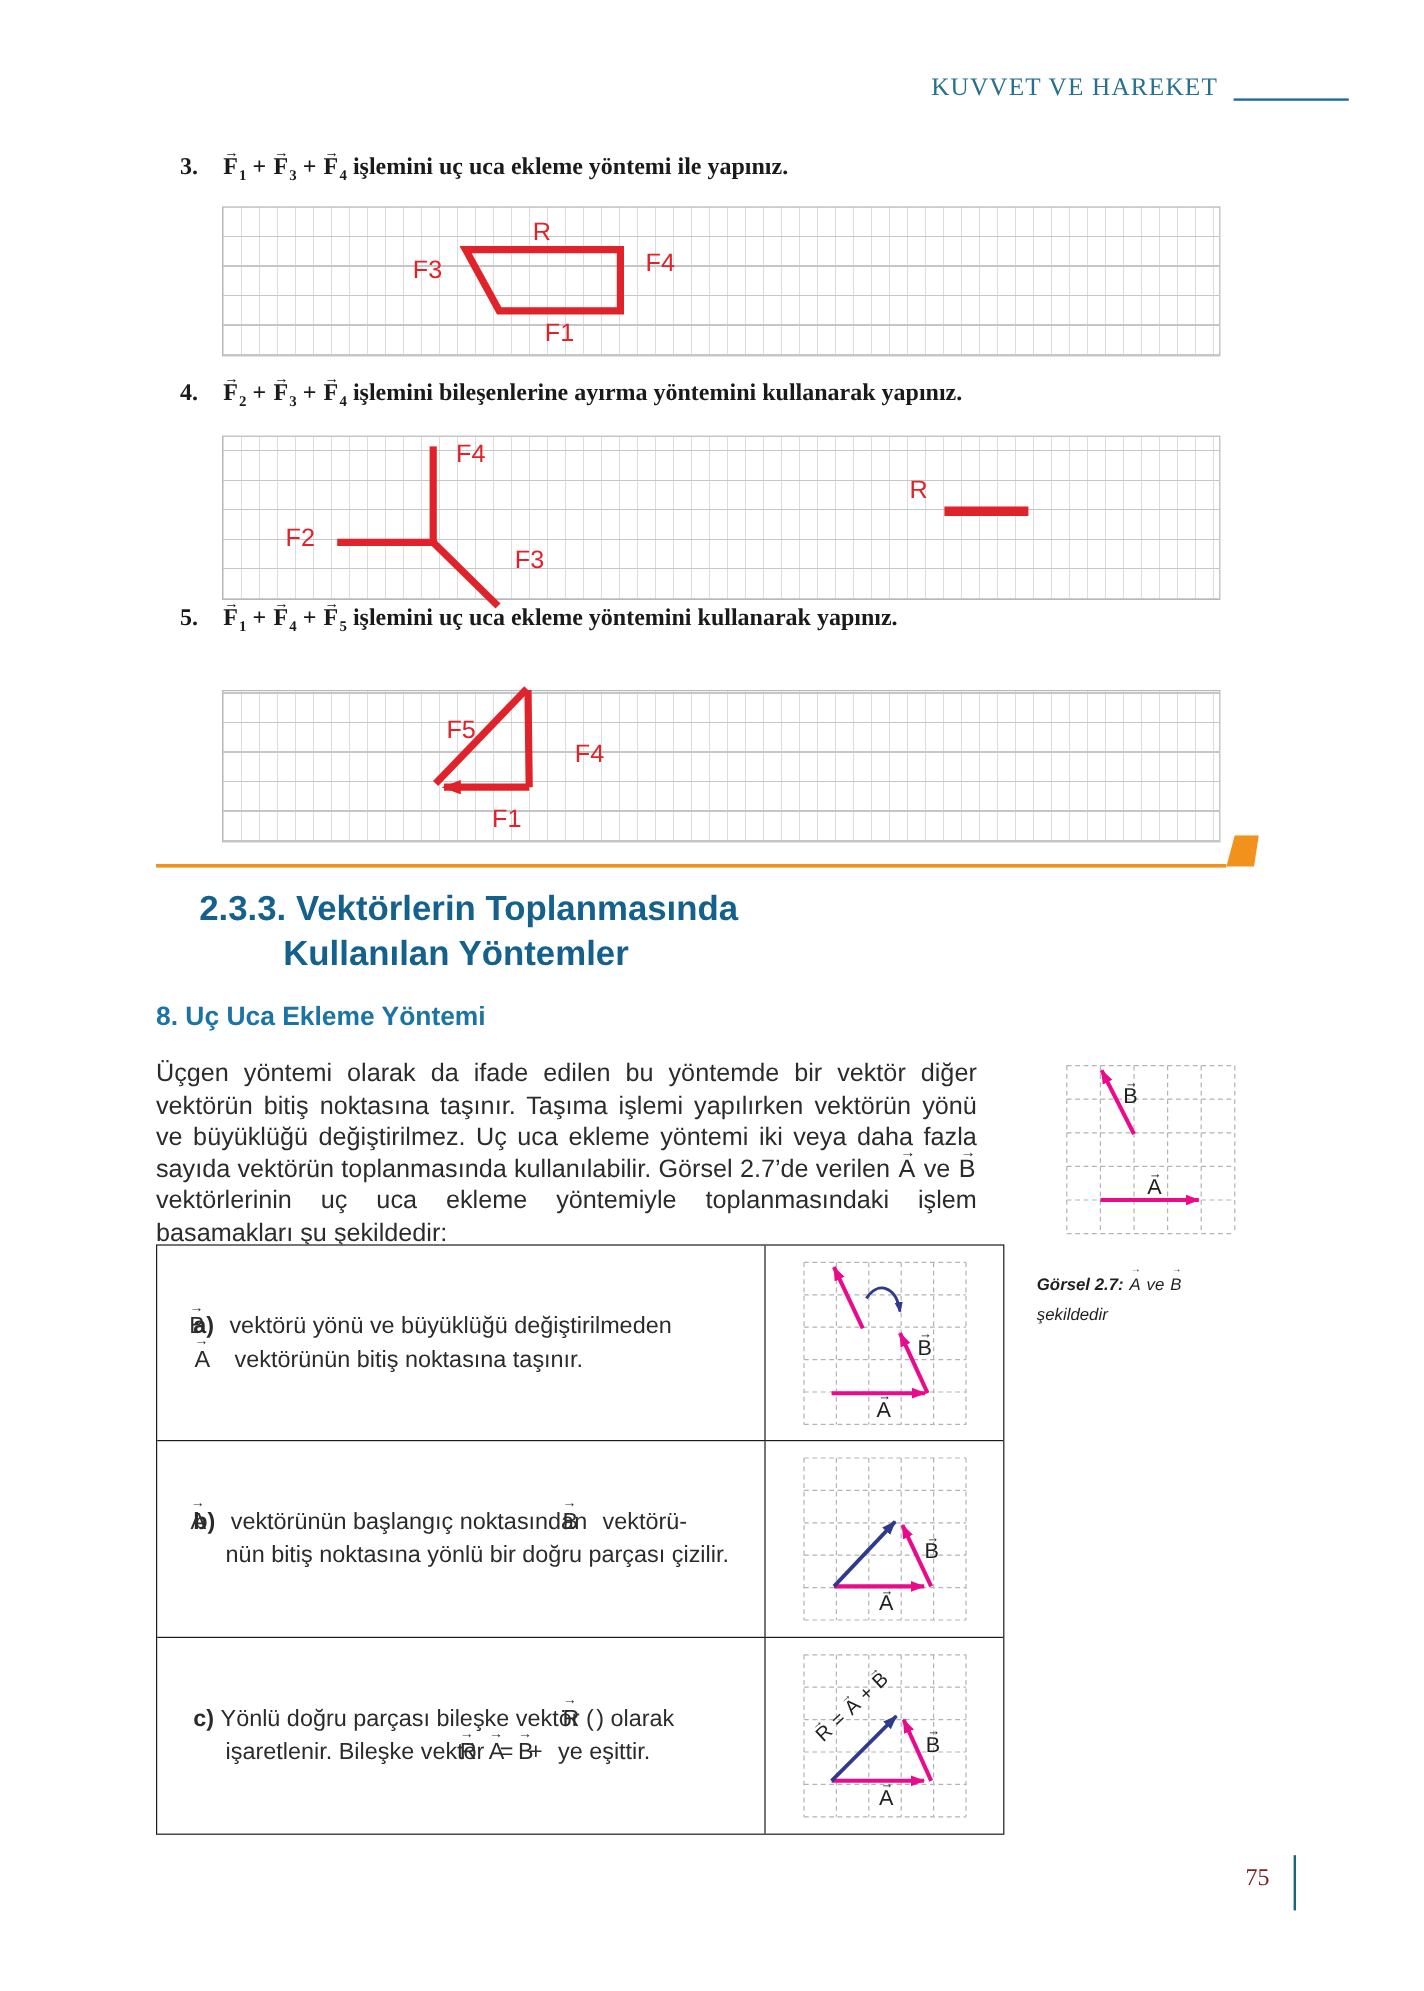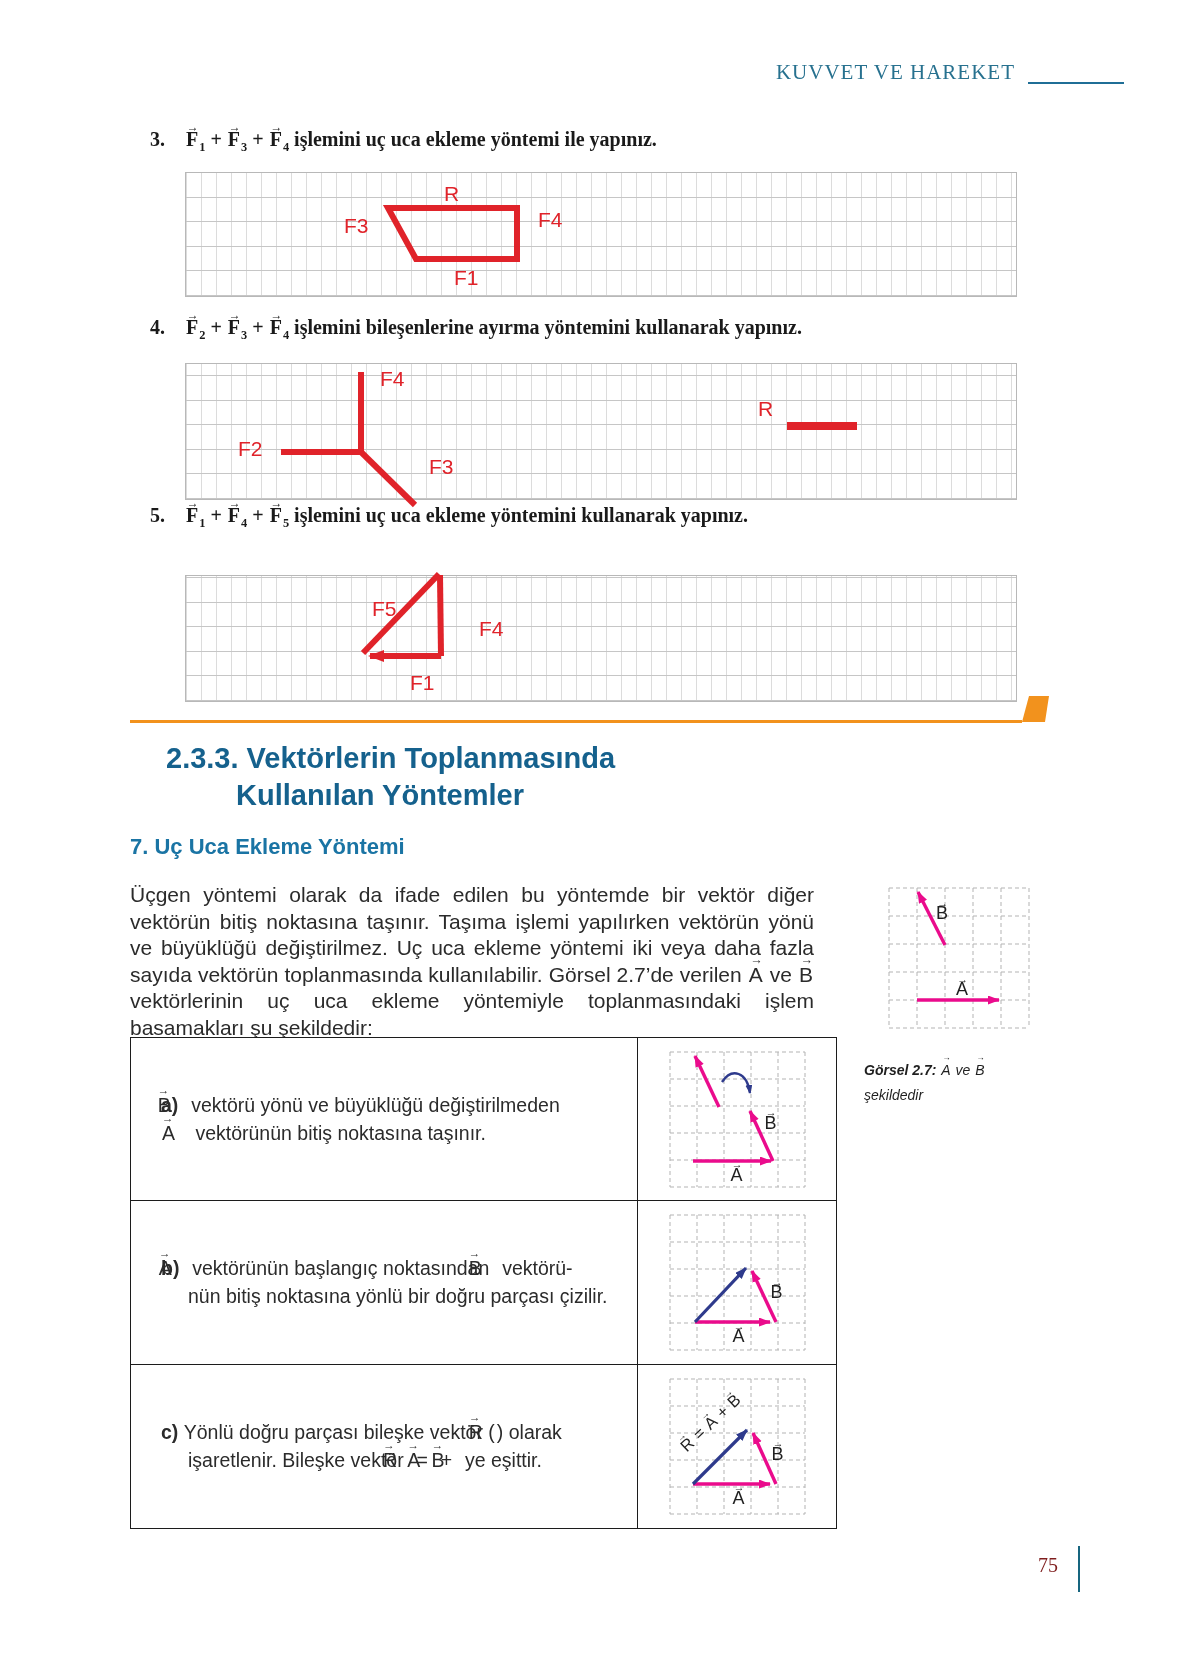--- a/index.html
+++ b/index.html
@@ -125,21 +125,21 @@
   <span class="rlab" style="left:224px;top:96px;">F1</span>
 </div>
 
 <div class="abs orange-rule"></div>
 <svg class="abs" style="left:1022px;top:696px;" width="30" height="27">
   <polygon points="7,0 27,0 23,26 0,26" fill="#f2921d"></polygon>
 </svg>
 
 <div class="abs h2a">2.3.3. Vektörlerin Toplanmasında</div>
 <div class="abs h2b">Kullanılan Yöntemler</div>
-<div class="abs h3">7. Uç Uca Ekleme Yöntemi</div>
+<div class="abs h3">8. Uç Uca Ekleme Yöntemi</div>
 
 <div class="abs para">Üçgen yöntemi olarak da ifade edilen bu yöntemde bir vektör diğer vektörün bitiş noktasına taşınır. Taşıma işlemi yapılırken vektörün yönü ve büyüklüğü değiştirilmez. Uç uca ekleme yöntemi iki veya daha fazla sayıda vektörün toplanmasında kullanılabilir. Görsel 2.7’de verilen <span class="vec"><span class="vec-arrow">→</span><span>A</span></span> ve <span class="vec"><span class="vec-arrow">→</span><span>B</span></span> vektörlerinin uç uca ekleme yöntemiyle toplanmasındaki işlem basamakları şu şekildedir:</div>
 
 <div class="abs fig">
   <svg width="140" height="140">
       <g>
         <line x1="0" y1="0" x2="0" y2="140" stroke="#b3b3b3" stroke-width="1" stroke-dasharray="4 3"></line>
         <line x1="28" y1="0" x2="28" y2="140" stroke="#b3b3b3" stroke-width="1" stroke-dasharray="4 3"></line>
         <line x1="56" y1="0" x2="56" y2="140" stroke="#b3b3b3" stroke-width="1" stroke-dasharray="4 3"></line>
         <line x1="84" y1="0" x2="84" y2="140" stroke="#b3b3b3" stroke-width="1" stroke-dasharray="4 3"></line>

